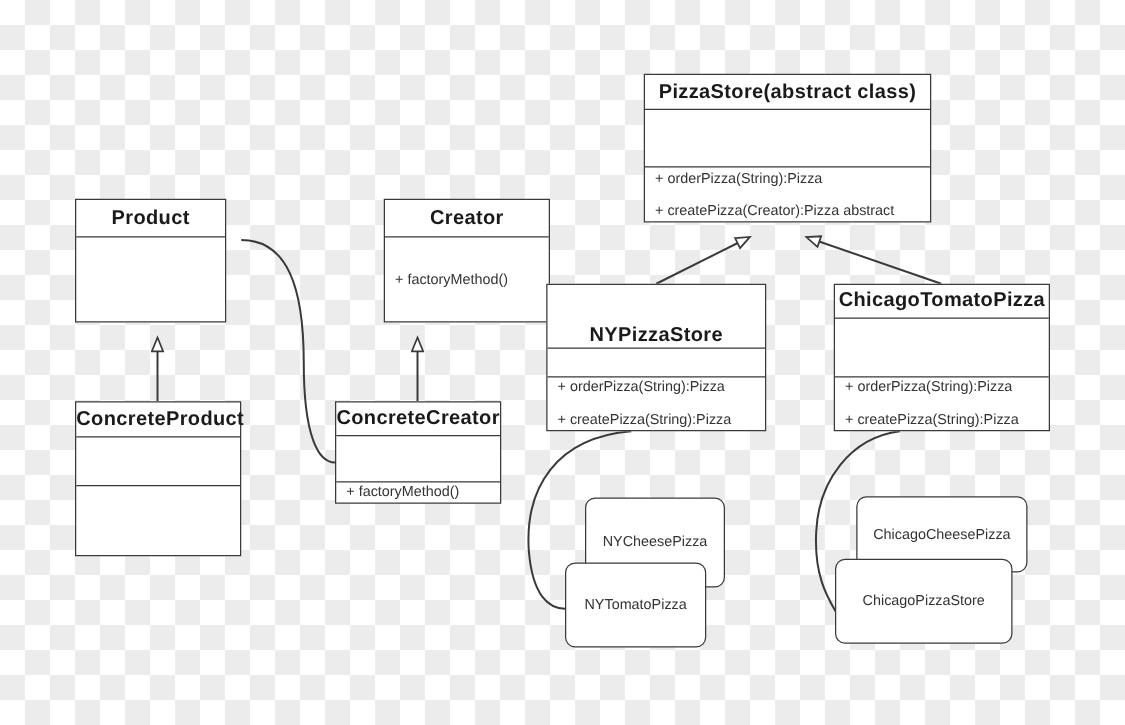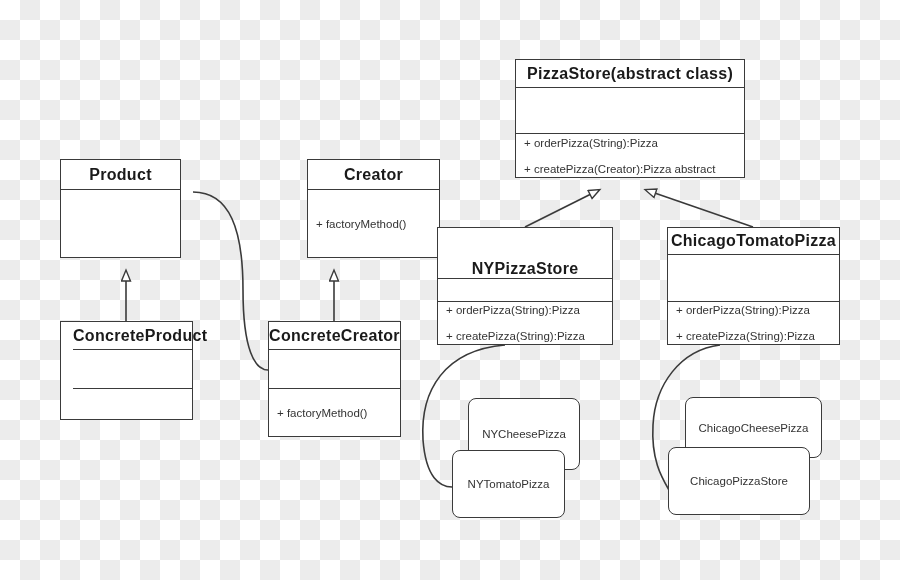--- a/index.html
+++ b/index.html
@@ -106,38 +106,38 @@
     <path d="M720,345 C 680,350 655,385 653,425 C 651,460 662,478 669,490" fill="none" stroke="#3a3a3a" stroke-width="1.6"></path>
   </svg>
 
   <div class="uml-class" style="left:60px; top:159px; width:121px; height:99px;">
     <div class="compartment" style="height:29px;">
       <div class="cls-title">Product</div>
     </div>
     <div class="compartment divider-top" style="flex:1;"></div>
   </div>
 
-  <div class="uml-class" style="left:60px; top:321px; width:133px; height:99px;padding-left:12px;">
+  <div class="uml-class" style="left:60px; top:321px; width:133px; height:124px;">
     <div class="compartment" style="height:27px;">
       <div class="cls-title">ConcreteProduct</div>
     </div>
     <div class="compartment divider-top" style="height:39px;"></div>
     <div class="compartment divider-top" style="flex:1;"></div>
   </div>
 
   <div class="uml-class" style="left:268px; top:159px; width:133px; height:99px;margin-left:39px;">
     <div class="compartment" style="height:29px;">
       <div class="cls-title">Creator</div>
     </div>
     <div class="compartment divider-top" style="flex:1;">
       <div class="member">+ factoryMethod()</div>
     </div>
   </div>
 
-  <div class="uml-class" style="left:268px; top:321px; width:133px; height:116px;">
+  <div class="uml-class" style="left:268px; top:321px; width:133px; height:82px;">
     <div class="compartment" style="height:27px;">
       <div class="cls-title">ConcreteCreator</div>
     </div>
     <div class="compartment divider-top" style="height:39px;"></div>
     <div class="compartment divider-top" style="flex:1;">
       <div class="member">+ factoryMethod()</div>
     </div>
   </div>
 
   <div class="uml-class" style="left:515px; top:59px; width:230px; height:119px;">

